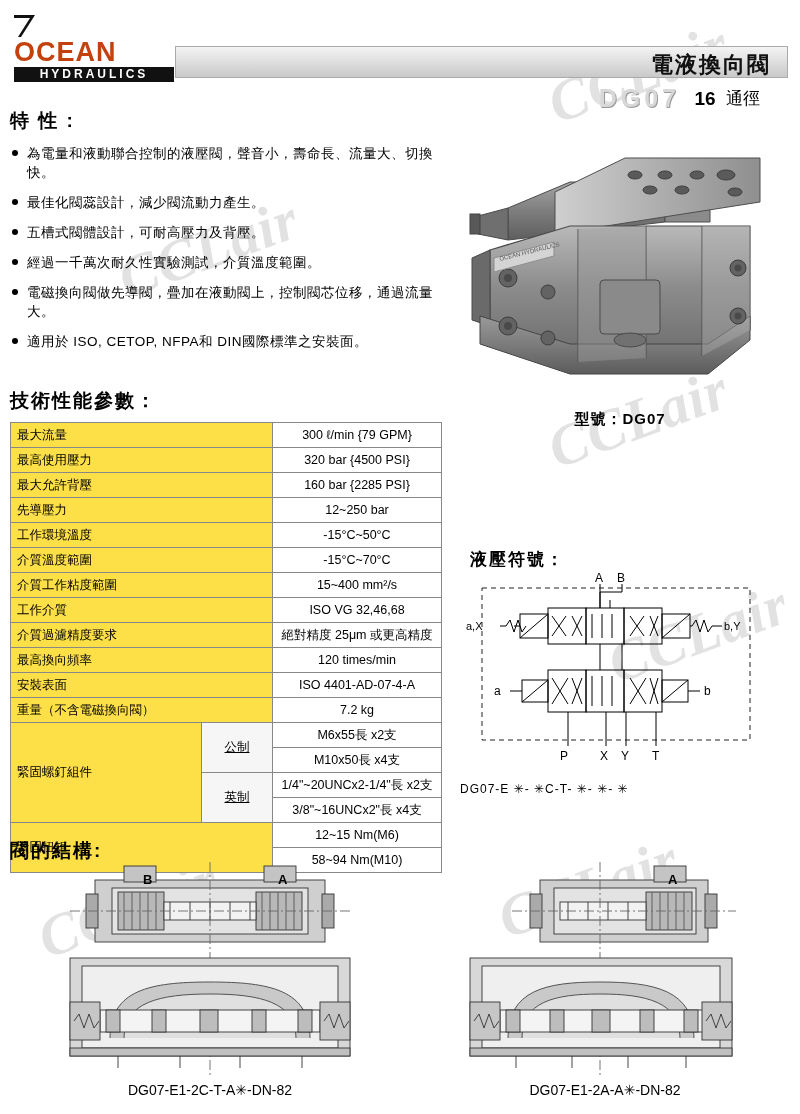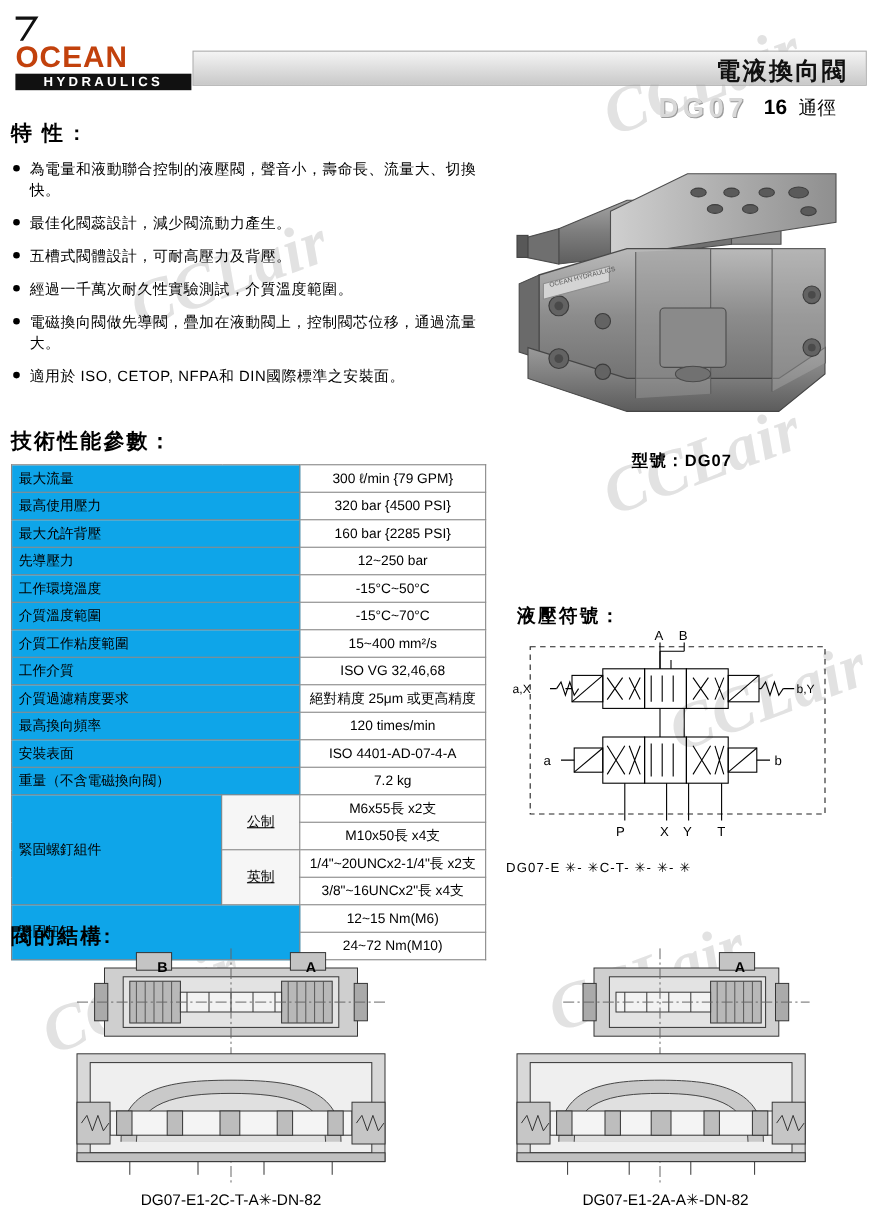--- a/index.html
+++ b/index.html
@@ -89,21 +89,21 @@
   
   #spec-wrap{position:absolute;left:10px;top:388px;width:432px;z-index:2;}
   #spec-wrap .sec-title{margin-bottom:8px;}
   table.spec{
     border-collapse:collapse;width:432px;font-size:12.5px;
     background:#fff;
   }
   table.spec td{
     border:1px solid #888;padding:2px 6px;height:20px;
   }
-  td.lbl{width:178px;background:#0ea5e9;}
+  td.lbl{width:178px;background:#fde047;}
   td.sub{width:58px;text-align:center;background:#f6f6f6;text-decoration:underline;}
   td.val{text-align:center;}
   
   #photo-area{position:absolute;left:450px;top:130px;width:340px;height:300px;z-index:2;}
   #photo-caption{
     position:absolute;left:450px;top:410px;width:340px;text-align:center;
     font-size:15px;font-weight:bold;letter-spacing:1px;z-index:2;
   }
   
   #sym-title{position:absolute;left:470px;top:548px;font-size:17px;font-weight:bold;letter-spacing:2px;z-index:2;}
@@ -227,21 +227,21 @@
         <td class="val">1/4"~20UNCx2-1/4"長 x2支</td>
       </tr>
       <tr>
         <td class="val">3/8"~16UNCx2"長 x4支</td>
       </tr>
       <tr>
         <td class="lbl" colspan="2" rowspan="2" style="vertical-align:middle">緊固扭矩</td>
         <td class="val">12~15 Nm(M6)</td>
       </tr>
       <tr>
-        <td class="val">24~72 Nm(M10)</td>
+        <td class="val">58~94 Nm(M10)</td>
       </tr>
     </tbody>
   </table>
 </div>
 
 <div id="photo-area">
   <svg width="340" height="300" viewBox="0 0 340 300">
     <defs>
       <linearGradient id="gmain" x1="0" y1="0" x2="0" y2="1">
         <stop offset="0%" stop-color="#b9b9b9"></stop>

